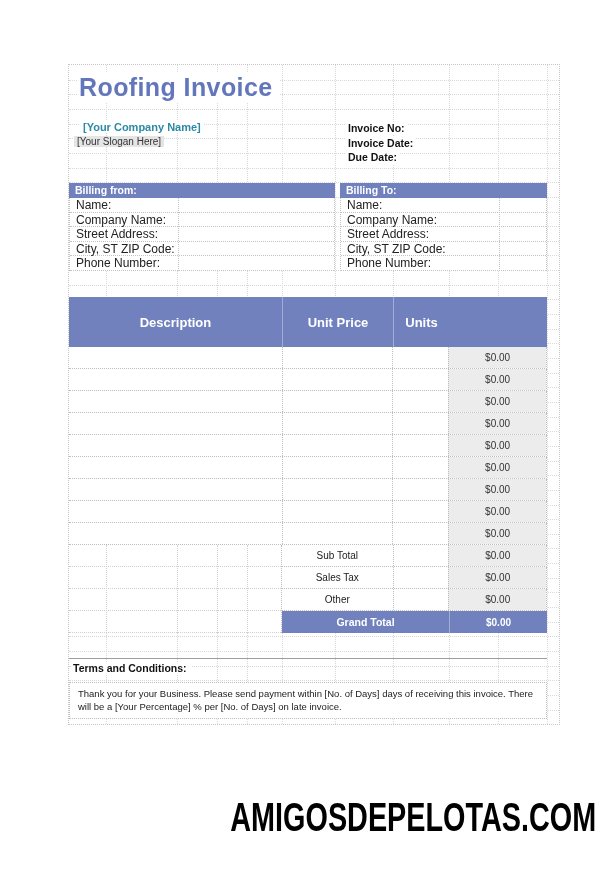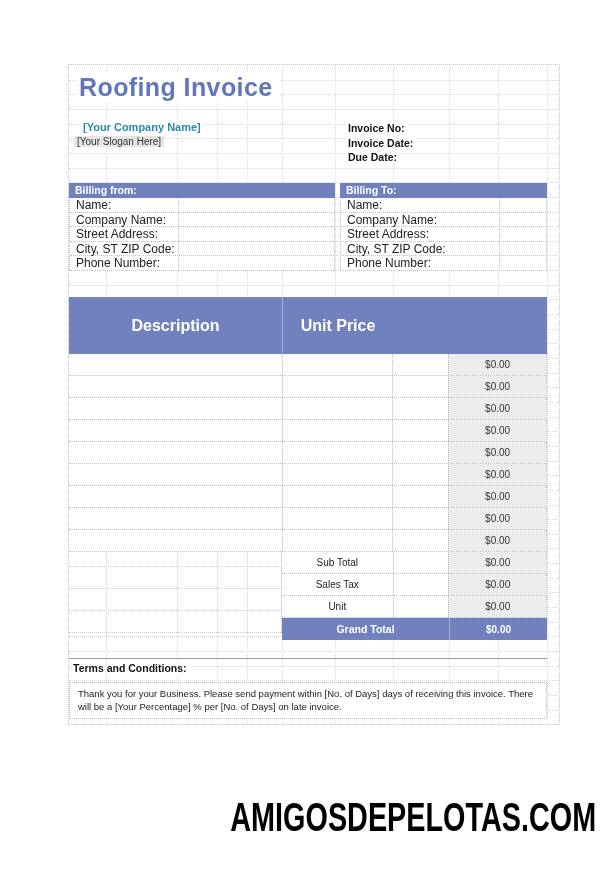--- a/index.html
+++ b/index.html
@@ -32,21 +32,21 @@
 
   .bill{position:absolute;top:133px;height:73px;background:#fff;
         border-left:1px dotted #c2c2c2;border-right:1px dotted #c2c2c2;box-sizing:border-box;}
   .bill.from{left:0;width:266px;}
   .bill.to{left:271px;width:207px;}
   .brow{height:14.6px;border-bottom:1px dotted #c2c2c2;font-size:12px;line-height:14px;
         padding-left:6px;color:#222;box-sizing:border-box;}
   .bill .vline{position:absolute;top:0;bottom:0;width:0;border-left:1px dotted #c2c2c2;}
 
   .table{position:absolute;left:0;top:232px;width:478px;}
-  .thead{display:flex;height:57px;background:#7081BE;color:#fff;font-weight:bold;font-size:16px;}
+  .thead{display:flex;height:50px;background:#7081BE;color:#fff;font-weight:bold;font-size:13px;}
   .thead .c{display:flex;align-items:center;justify-content:center;height:100%;box-sizing:border-box;}
   .thead .c + .c{border-left:1px solid rgba(255,255,255,.35);}
   .cw-desc{width:213px}.cw-unit{width:111px}.cw-units{width:56px}.cw-total{width:98px}
 
   .trow{display:flex;height:22px;background:#fff;border-bottom:1px dotted #bdbdbd;
         border-right:1px dotted #bdbdbd;box-sizing:border-box;}
   .cell{height:100%;box-sizing:border-box;}
   .cell + .cell{border-left:1px dotted #bdbdbd;}
   .cell.total{background:#ECECEC;display:flex;align-items:center;justify-content:center;
               font-size:10px;color:#333;}
@@ -181,20 +181,21 @@
       <div class="sl-row"></div>
       <div class="sl-row"></div>
       <div class="sl-row"></div>
       <div class="sl-row"></div>
     </div>
 
     <div class="table">
       <div class="thead">
         <div class="c cw-desc">Description</div>
         <div class="c cw-unit">Unit Price</div>
+        <div class="c cw-units">Units</div>
       </div>
 
       <div class="trow">
         <div class="cell cw-desc"></div>
         <div class="cell cw-unit"></div>
         <div class="cell cw-units"></div>
         <div class="cell cw-total total">$0.00</div>
       </div>
       <div class="trow">
         <div class="cell cw-desc"></div>
@@ -249,21 +250,21 @@
         <div class="slabel">Sub Total</div>
         <div class="sunits"></div>
         <div class="sval">$0.00</div>
       </div>
       <div class="srow">
         <div class="slabel">Sales Tax</div>
         <div class="sunits"></div>
         <div class="sval">$0.00</div>
       </div>
       <div class="srow">
-        <div class="slabel">Unit</div>
+        <div class="slabel">Other</div>
         <div class="sunits"></div>
         <div class="sval">$0.00</div>
       </div>
       <div class="srow grand">
         <div class="glabel">Grand Total</div>
         <div class="gval">$0.00</div>
       </div>
     </div>
 
     <div class="terms-rule"></div>

